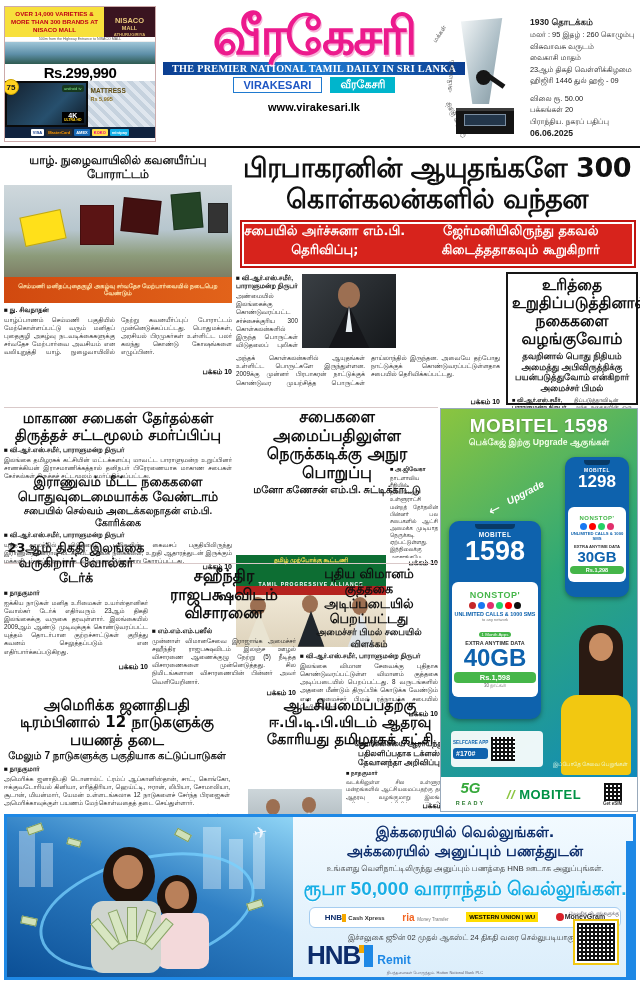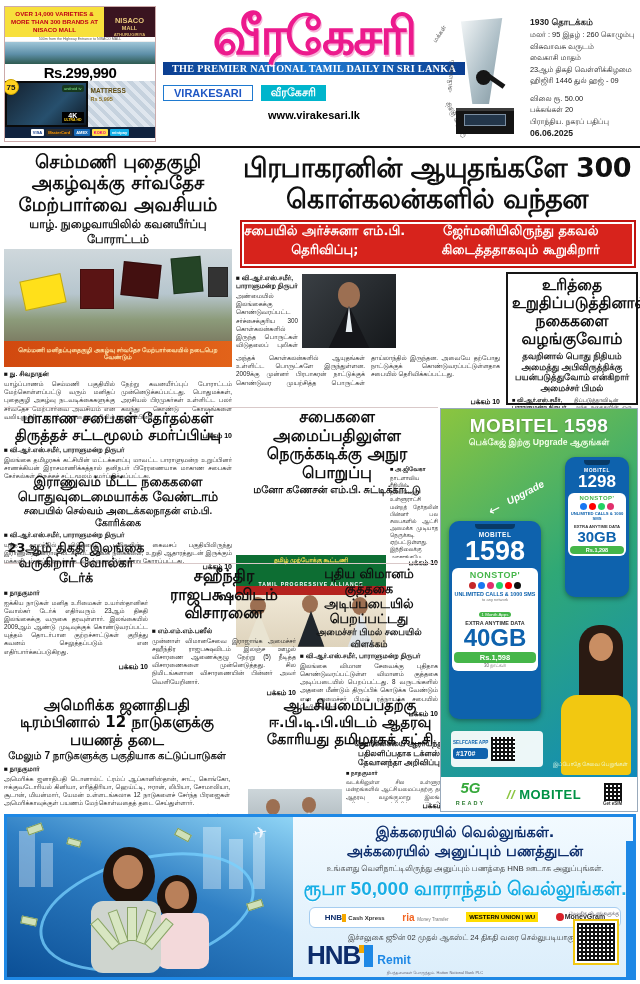--- a/index.html
+++ b/index.html
@@ -40,21 +40,21 @@
   .mat-label{position:absolute;left:3px;top:6px;color:#5d4a12;font-weight:bold;font-size:6.5px}
   .mat-price{position:absolute;left:3px;top:15px;color:#8a6d1c;font-size:5.5px;font-weight:bold}
   .nis-pay{display:flex;gap:2px;background:#10233f;padding:2px;align-items:center;justify-content:center}
   .pay{font-size:4px;font-weight:bold;border-radius:1px;padding:1px 2px;background:#fff;color:#123c8c;white-space:nowrap}
   .pay.mc{background:#2b2b2b;color:#ff9800}.pay.amex{background:#1668b5;color:#fff}
   .pay.koko{background:#ffe14d;color:#e6007e}.pay.mp{background:#15b0e8;color:#fff}
   .vk-logo{font-size:52px;font-weight:bold;color:#ec1a8d;text-align:center;line-height:1;
            text-shadow:1px 2px 0 #f8b4d9;font-family:"DejaVu Sans",sans-serif;letter-spacing:-2px}
   .vk-bar{background:linear-gradient(90deg,#0b3e91,#1f7ad0 50%,#0b3e91);color:#fff;font-weight:bold;
           font-size:10.2px;text-align:center;padding:1px 0;font-family:"Liberation Serif",serif;letter-spacing:.3px}
-  .vk-names{display:flex;gap:8px;margin-top:10px}
+  .vk-names{display:flex;justify-content:center;gap:8px;margin-top:2px}
   .vk-en{border:1.5px solid #1f7ad0;color:#1f57c4;font-weight:bold;font-size:11px;padding:1px 10px;background:#fff}
   .vk-ta{background:#00b5cc;color:#fff;font-weight:bold;font-size:11px;padding:1px 10px}
   .vk-web{font-size:11px;font-weight:bold;text-align:center;color:#000;margin-top:8px}
   .info{font-size:7.4px;line-height:1.55;color:#222}
   .info b{font-size:8.6px}
   .arcword{position:absolute;font-size:6.4px;color:#3c3c3c;white-space:nowrap}
   .blade{position:absolute;left:28px;top:6px;width:44px;height:86px;
          background:linear-gradient(115deg,#f4f7f8,#aebfc7 55%,#7e949e);
          clip-path:polygon(28% 100%,2% 4%,96% 0,66% 100%);box-shadow:0 0 2px #889}
   .gavel{position:absolute;left:44px;top:58px;width:15px;height:15px;border-radius:50%;background:#151515}
@@ -81,21 +81,21 @@
   .tpa-txt2{position:absolute;top:26px;left:0;right:0;text-align:center;color:#fff;font-size:5px;font-weight:bold;letter-spacing:1px}
   .ph-epdp{background:linear-gradient(180deg,#cdd6da 0%,#b5bfc4 45%,#8f9aa0 100%)}
   
   .mob{background:linear-gradient(145deg,#8bc53f 0%,#2fa876 45%,#0c86c4 100%);border:1px solid #9ab;overflow:hidden}
   .mob-title{color:#fff;font-weight:bold;font-size:19px;text-align:center;letter-spacing:.5px;text-shadow:0 1px 2px rgba(0,0,0,.25)}
   .mob-sub{color:#f2ffe8;font-size:8.6px;font-weight:bold;text-align:center}
   .phone{position:absolute;background:#0e62ad;border-radius:10px;box-shadow:0 2px 5px rgba(0,0,0,.35);padding:3px}
   .notch{height:5px;width:46%;margin:0 auto 2px;background:#083a66;border-radius:0 0 4px 4px}
   .ph-brand{color:#fff;font-weight:bold;text-align:center;letter-spacing:.5px}
   .ph-plan{color:#fff;font-weight:bold;text-align:center;line-height:1}
-  .screen{background:#fff;border-radius:6px;margin-top:3px;padding:2px 2px;text-align:center}
+  .screen{background:#fff;border-radius:6px;margin-top:17px;padding:8px 2px;text-align:center}
   .nonstop{color:#45b649;font-weight:bold;letter-spacing:.5px}
   .socials{display:flex;justify-content:center;gap:2px;margin:2px 0}
   .socials i{width:7px;height:7px;border-radius:50%;display:inline-block}
   .unltd{color:#0e62ad;font-weight:bold;line-height:1.15}
   .extra{color:#333;font-weight:bold}
   .gb{color:#0e62ad;font-weight:bold;line-height:1}
   .pricepill{background:#45b649;color:#fff;font-weight:bold;border-radius:4px;margin-top:2px;padding:1px 0}
   .upg{position:absolute;color:#fff;font-weight:bold;font-size:10px;font-style:italic;transform:rotate(-28deg)}
   .qr{background:repeating-linear-gradient(0deg,#111 0 2px,transparent 2px 4px),
               repeating-linear-gradient(90deg,#111 0 2px,#fff 2px 4px)}
@@ -212,21 +212,20 @@
   <div style="height:6px"></div>
   <div>விலை ரூ. 50.00</div>
   <div>பக்கங்கள் 20</div>
   <div>பிராந்திய. நகரப் பதிப்பு</div>
   <b>06.06.2025</b>
 </div>
 
 <div class="abs rule" style="left:0;top:146px;width:640px;height:2px"></div>
 
 <div class="abs" style="left:4px;top:151px;width:228px;height:256px">
-  <div class="hl h-lg">செம்மணி புதைகுழி அகழ்வுக்கு சர்வதேச மேற்பார்வை அவசியம்</div>
   <div class="sub" style="font-size:11.5px;margin-top:2px">யாழ். நுழைவாயிலில் கவனயீர்ப்பு போராட்டம்</div>
   <div class="ph ph-protest" style="width:228px;height:118px;margin-top:3px">
     <div class="placard" style="left:18px;top:28px;width:42px;height:30px;background:#ffe01a;transform:rotate(-12deg)"></div>
     <div class="placard" style="left:76px;top:20px;width:34px;height:40px;background:#5a1414"></div>
     <div class="placard" style="left:118px;top:14px;width:38px;height:34px;background:#431010;transform:rotate(6deg)"></div>
     <div class="placard" style="left:168px;top:8px;width:30px;height:36px;background:#244426;transform:rotate(-5deg)"></div>
     <div class="placard" style="left:204px;top:18px;width:20px;height:30px;background:#333"></div>
     <div class="pr-banner">
       <span>செம்மணி மனிதப்புதைகுழி அகழ்வு சர்வதேச மேற்பார்வையில் நடைபெற வேண்டும்</span>
     </div>

